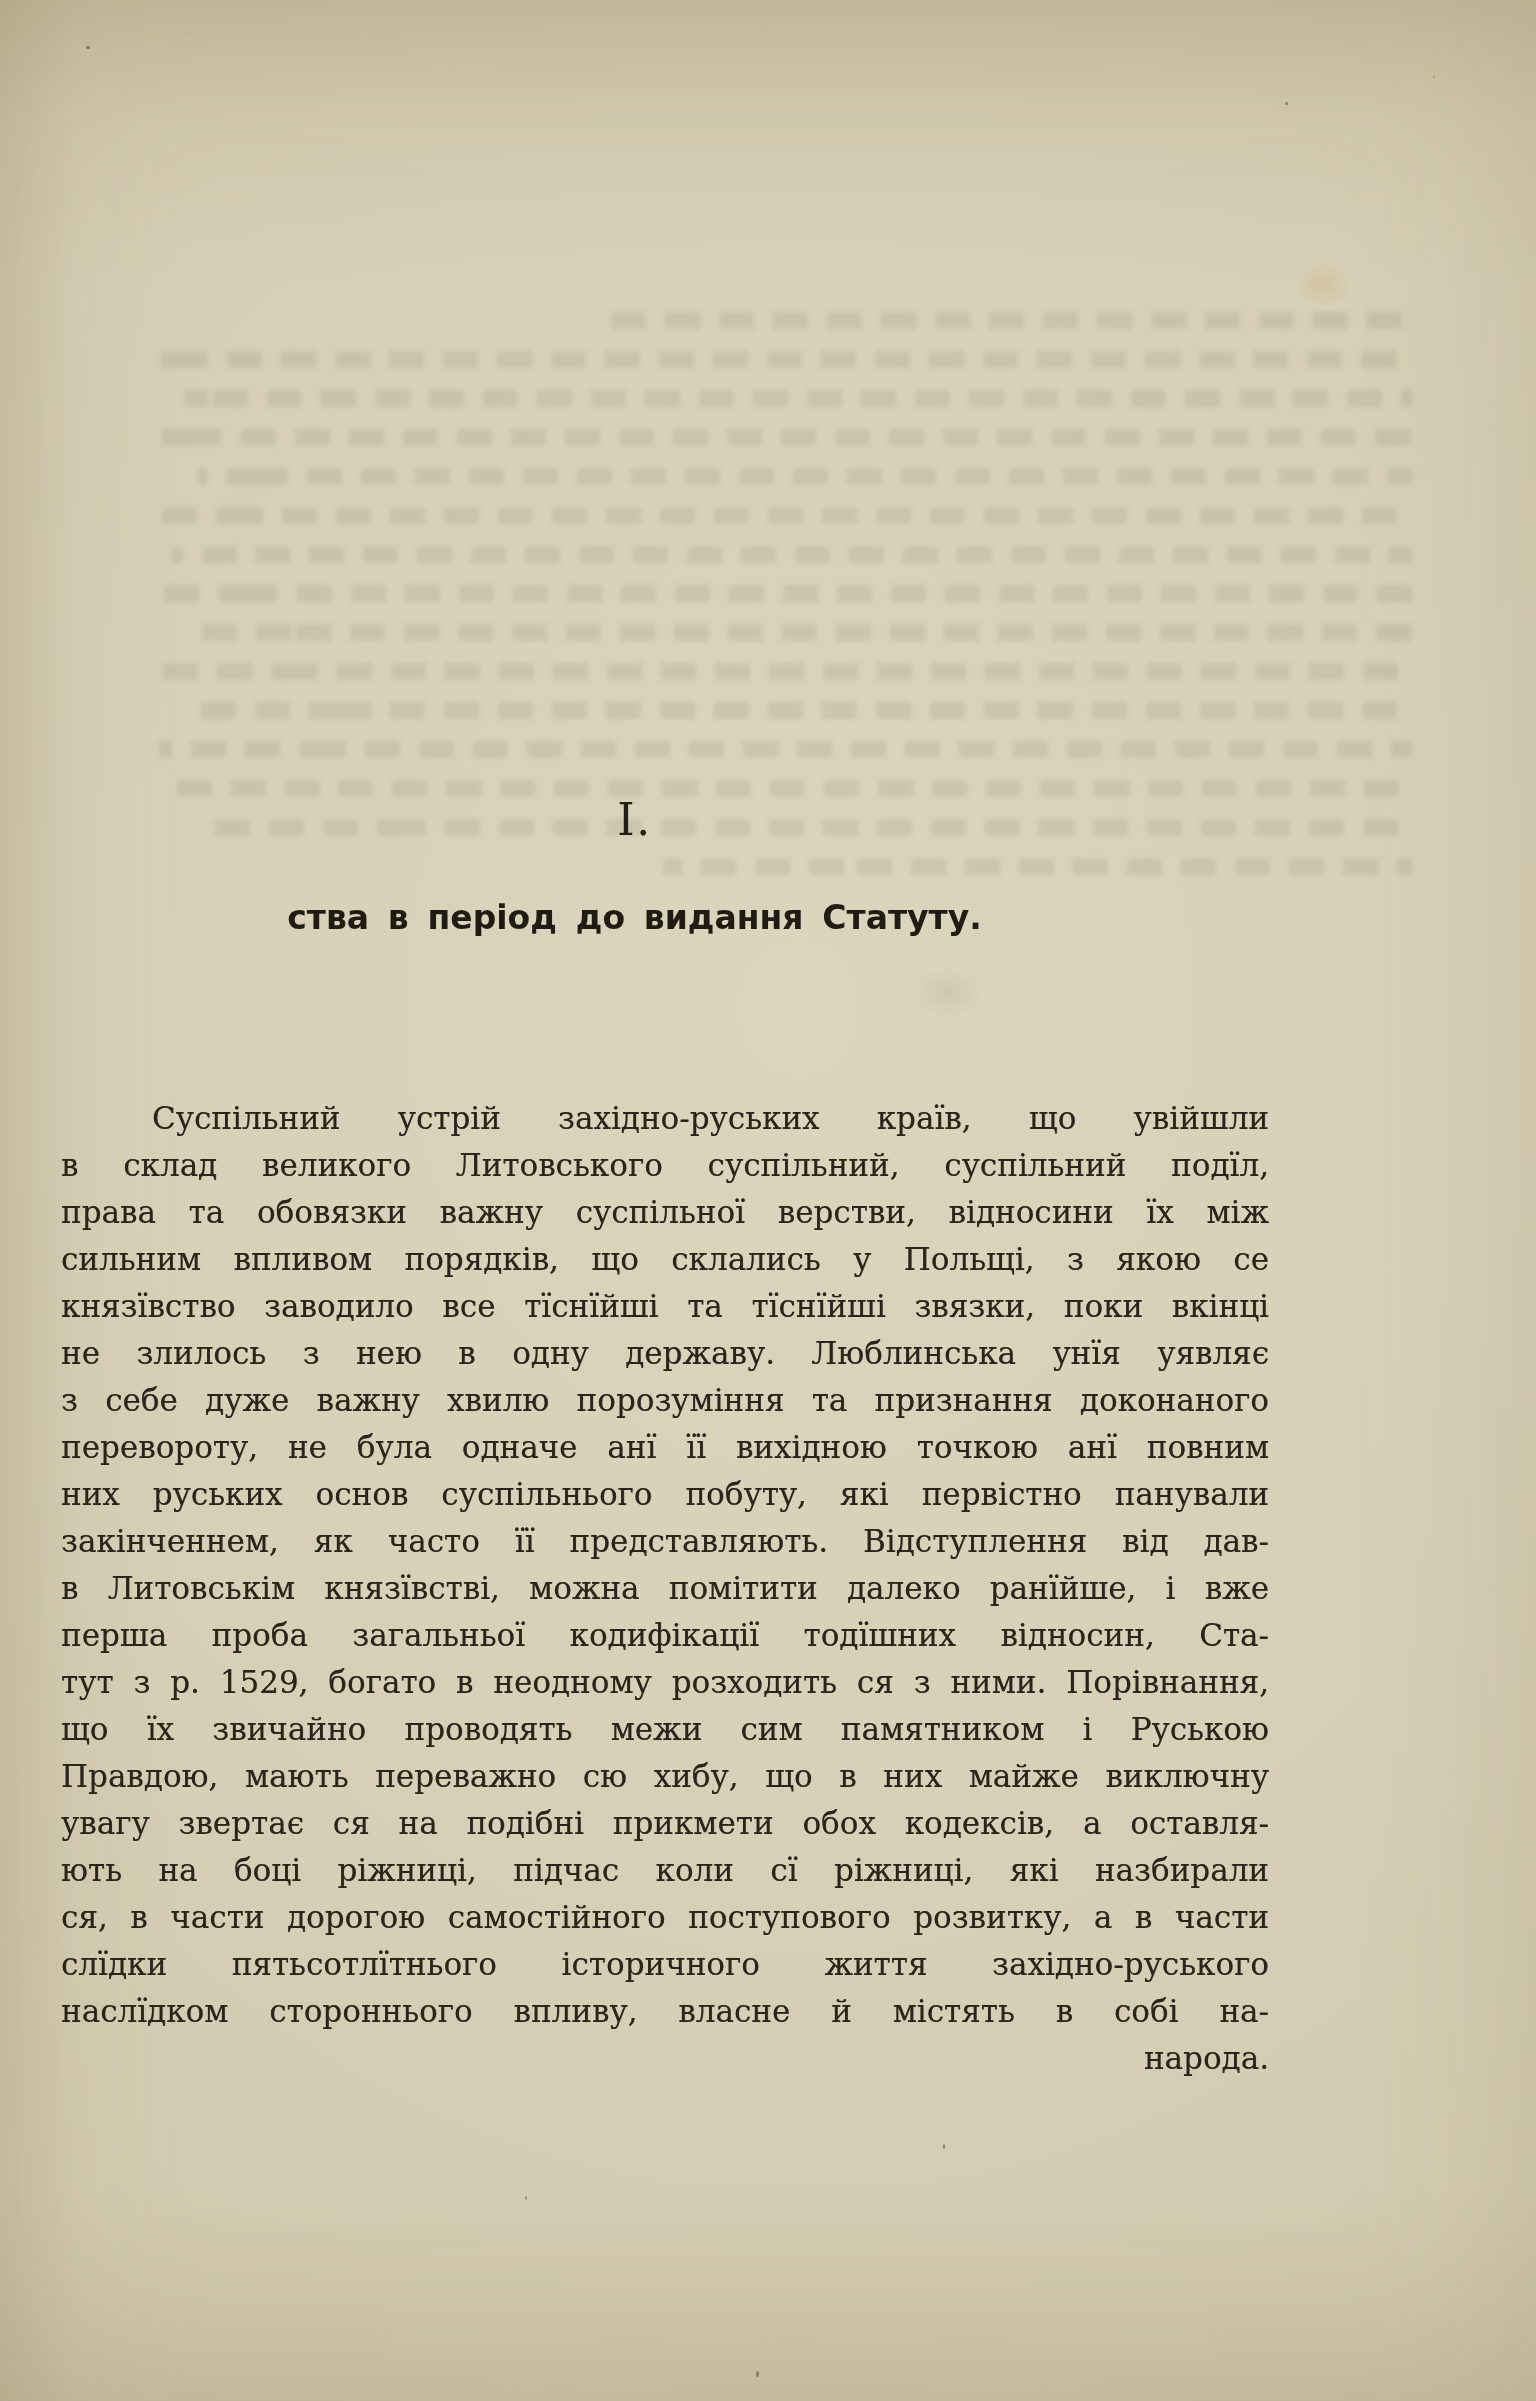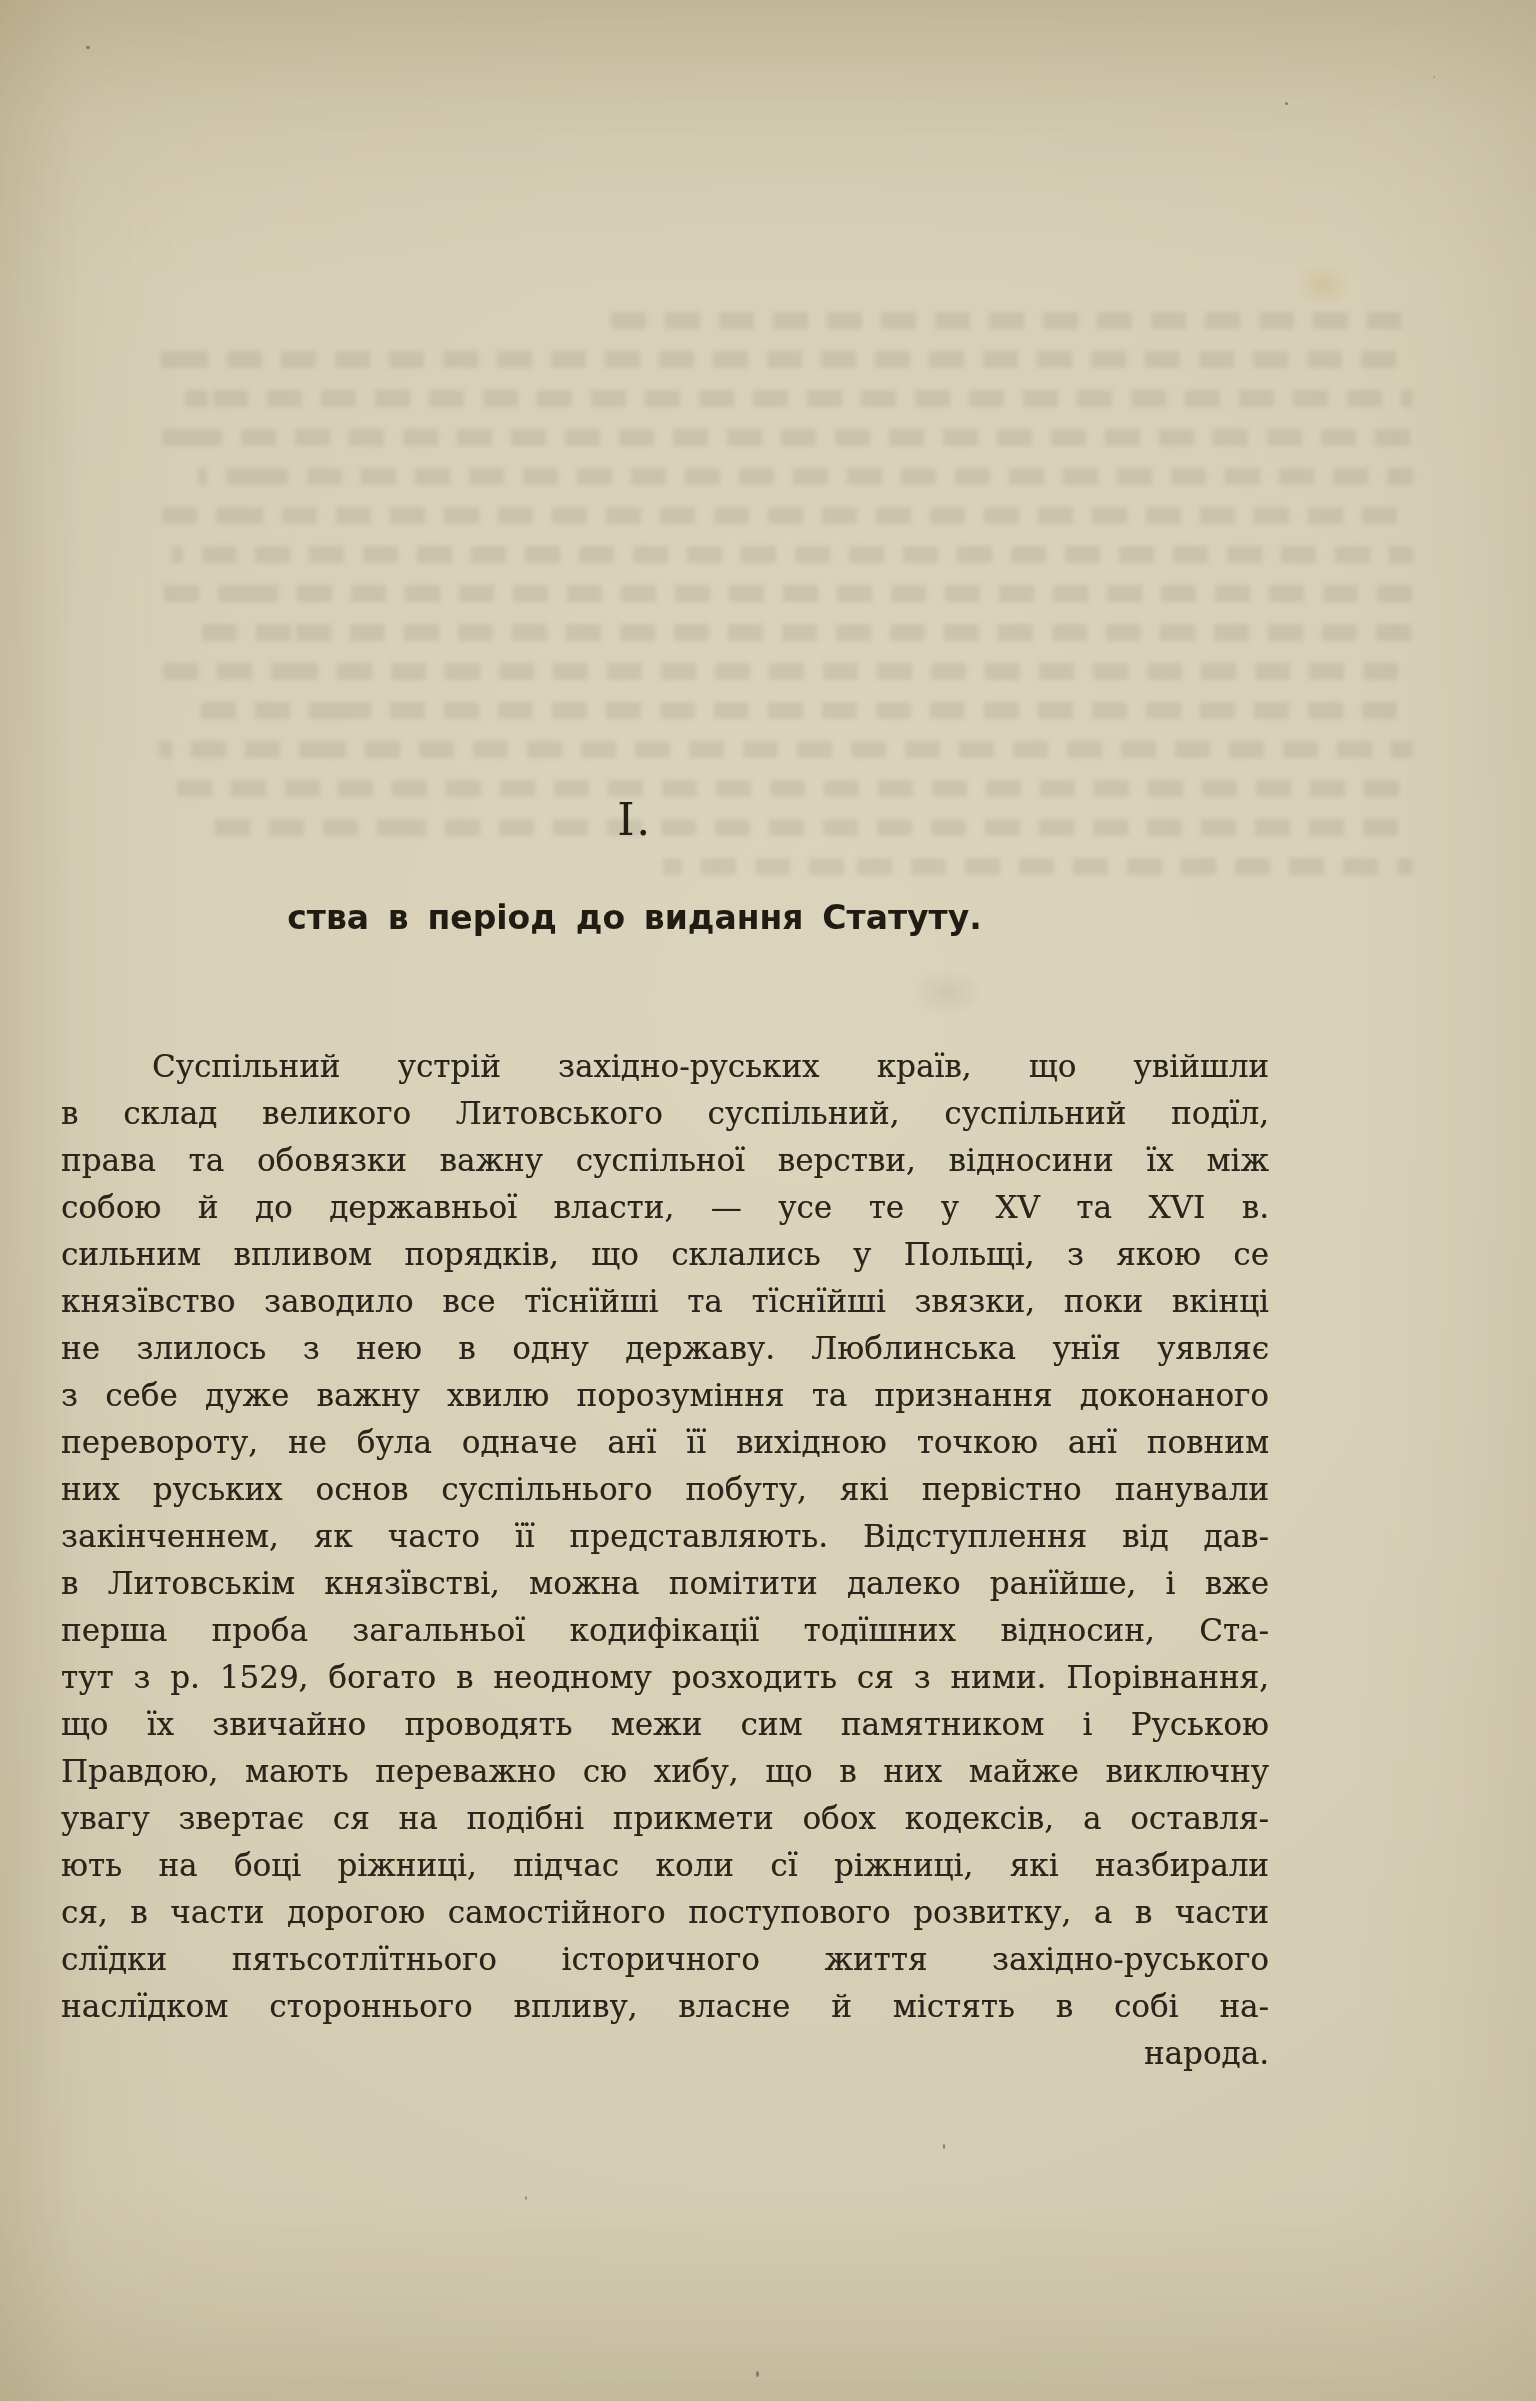--- a/index.html
+++ b/index.html
@@ -62,21 +62,21 @@
     font-size: 33px;
     line-height: 56px;
     color: #211c13;
     letter-spacing: 0px;
   }
   .heading-line { white-space: nowrap; word-spacing: 7.3px; }
 
   
   .paragraph {
     position: absolute;
-    top: 1043px; left: 61px; width: 1208px;
+    top: 1095px; left: 61px; width: 1208px;
     font-size: 31px;
     text-shadow: 0.3px 0.3px 0.6px rgba(42,36,26,0.45);
   }
   .pline {
     height: 47px;
     line-height: 47px;
     overflow: hidden;
     text-align: justify;
   }
   .pline::after { content: ""; display: inline-block; width: 100%; height: 0; }
@@ -114,21 +114,20 @@
   <div class="section-num">I.</div>
 
   <div class="heading">
       <div class="heading-line">ства в період до видання Статуту.</div>
     </div>
 
   <div class="paragraph">
       <div class="pline indent">Суспільний устрій західно-руських країв, що увійшли</div>
       <div class="pline">в склад великого Литовського суспільний, суспільний подїл,</div>
       <div class="pline">права та обовязки важну суспільної верстви, відносини їх між</div>
-      <div class="pline">собою й до державньої власти, — усе те у XV та XVI в.</div>
       <div class="pline">сильним впливом порядків, що склались у Польщі, з якою се</div>
       <div class="pline">князївство заводило все тїснїйші та тїснїйші звязки, поки вкінці</div>
       <div class="pline">не злилось з нею в одну державу. Люблинська унїя уявляє</div>
       <div class="pline">з себе дуже важну хвилю порозуміння та признання доконаного</div>
       <div class="pline">перевороту, не була одначе анї її вихідною точкою анї повним</div>
       <div class="pline">них руських основ суспільнього побуту, які первістно панували</div>
       <div class="pline">закінченнем, як часто її представляють. Відступлення від дав-</div>
       <div class="pline">в Литовськім князївстві, можна помітити далеко ранїйше, і вже</div>
       <div class="pline">перша проба загальньої кодифікації тодїшних відносин, Ста-</div>
       <div class="pline">тут з р. 1529, богато в неодному розходить ся з ними. Порівнання,</div>

